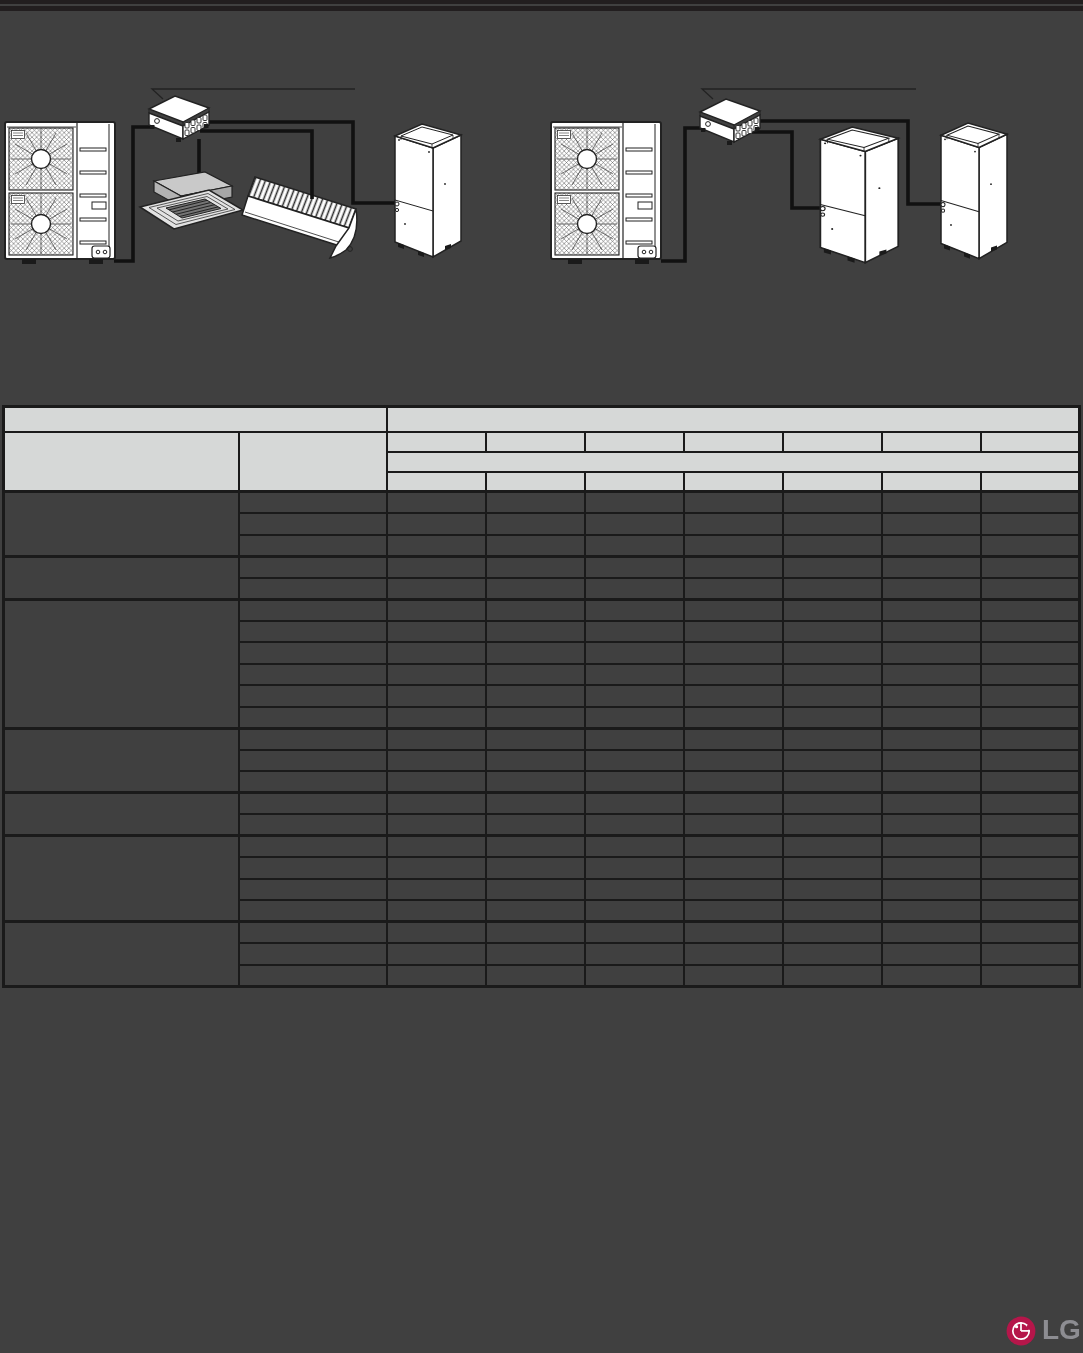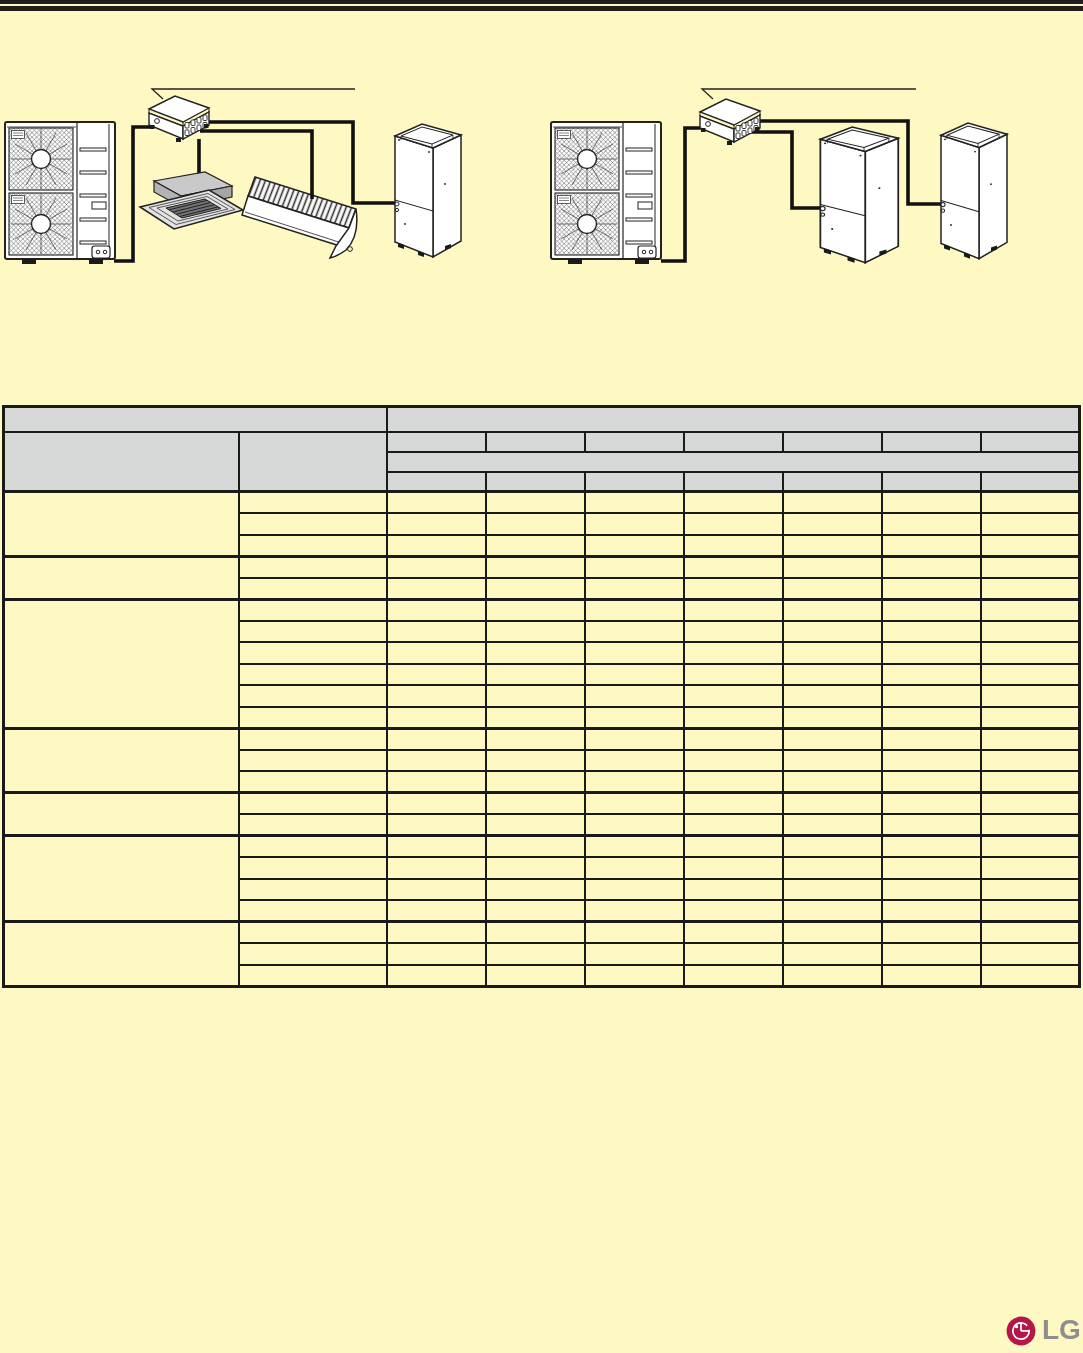--- a/index.html
+++ b/index.html
@@ -1,16 +1,16 @@
 <!DOCTYPE html>
 <html><head>
 <meta charset="utf-8">
 <style>
   html,body{margin:0;padding:0;background:#fff;}
-  .page{position:relative;width:1083px;height:1353px;background:#fef9c3;overflow:hidden;
+  .page{position:relative;width:1083px;height:1353px;background:#404040;overflow:hidden;
         font-family:"Liberation Sans", sans-serif;}
   .topbar{position:absolute;left:0;width:1083px;background:#221e1f;}
   .topbar.b1{top:0;height:4.3px;}
   .topbar.b2{top:6.4px;height:4.2px;}
   .diagram-band{position:absolute;left:0;top:78px;width:1083px;height:205px;}
   
   .spec-table{position:absolute;left:2px;top:405px;width:1079px;border-collapse:collapse;
               table-layout:fixed;border:3px solid #1a1a1a;}
   .spec-table th,.spec-table td{border:2px solid #1a1a1a;padding:0;font-size:10px;}
   .spec-table thead th{background:#d6d8d7;}

